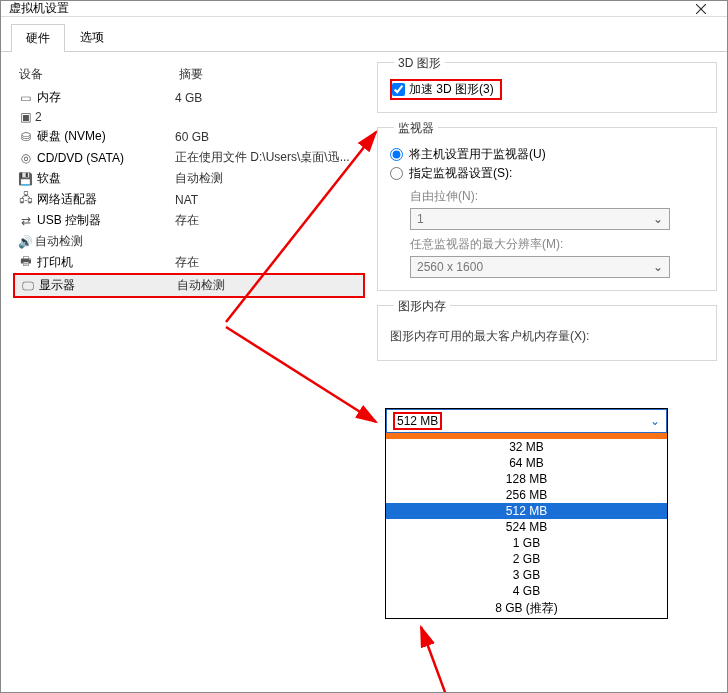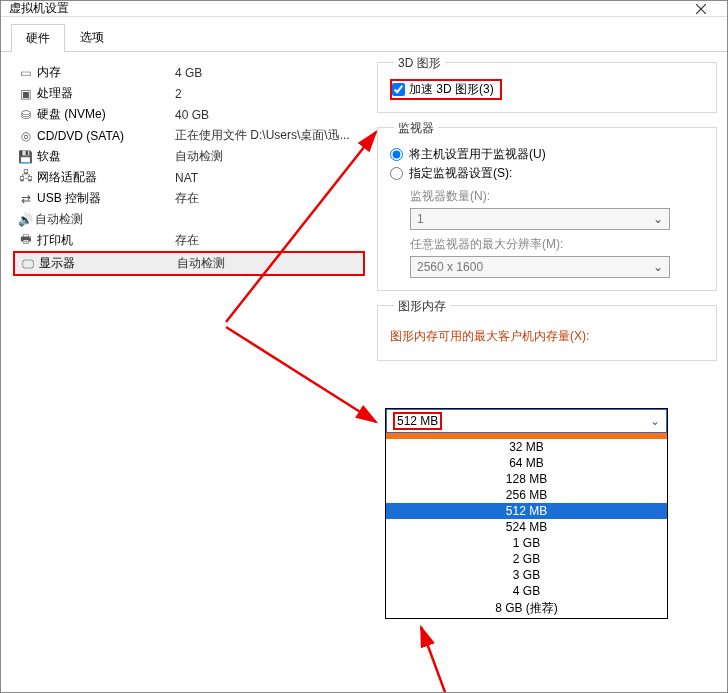--- a/index.html
+++ b/index.html
@@ -22,21 +22,21 @@
   .device-row .name { width: 140px; padding-left: 2px; }
   .device-row .summary { flex: 1; color: #333; }
   .device-row.selected { background: #eee; }
   .redbox { border: 2px solid #e00; }
   .group { border: 1px solid #d8d8d8; margin-bottom: 14px; position: relative; padding: 16px 12px 12px 12px; }
   .group-title { position: absolute; top: -8px; left: 16px; background: #fff; padding: 0 4px; color: #333; }
   .checkbox-row, .radio-row { display: flex; align-items: center; gap: 6px; margin: 2px 0; }
   input[type=checkbox], input[type=radio] { margin: 0; }
   label { cursor: pointer; }
   .indent { margin-left: 20px; }
-  .field-label { margin: 6px 0 3px 0; color: #c2410c; }
+  .field-label { margin: 6px 0 3px 0; color: #404040; }
   .select { width: 260px; height: 22px; border: 1px solid #a0a0a0; background: #f6f6f6; padding: 0 6px; display: flex; align-items: center; justify-content: space-between; color: #777; }
   .select .chev { color: #555; }
   .dropdown-open { position: absolute; border: 1px solid #000; background: #fff; z-index: 10; width: 283px; text-align: center; }
   .dropdown-selected { background: #fff; border: 1px solid #2a6cc7; padding: 2px 6px; display: flex; justify-content: space-between; align-items: center; }
   .dropdown-selected .val { border: 2px solid #e00; padding: 0 2px; font-weight: 400; }
   .dropdown-list { border-top: 6px solid #f97316; }
   .dropdown-item { padding: 1px 8px; cursor: pointer; }
   .dropdown-item.hl { background: #1a6fd6; color: #fff; }
   .stretch-block { margin-top: 168px; }
   .stretch-desc { margin-left: 38px; color: #444; line-height: 1.5; max-width: 250px; }
@@ -60,36 +60,39 @@
   </div>
 
   <div class="tabs">
     <div class="tab active">硬件</div>
     <div class="tab">选项</div>
   </div>
 
   <div class="content">
 
     <div class="left-pane">
+      <div class="device-header">
+        <div class="col-device">设备</div>
+        <div class="col-summary">摘要</div>
+      </div>
 
       <div id="device-rows">
           <div class="device-row">
             <span class="icon">▭</span>
             <span class="name">内存</span>
             <span class="summary">4 GB</span>
           </div>
           <div class="device-row">
             <span class="icon">▣</span>
-            <span class="name">处理器</span>
             <span class="summary">2</span>
           </div>
           <div class="device-row">
             <span class="icon">⛁</span>
             <span class="name">硬盘 (NVMe)</span>
-            <span class="summary">40 GB</span>
+            <span class="summary">60 GB</span>
           </div>
           <div class="device-row">
             <span class="icon">◎</span>
             <span class="name">CD/DVD (SATA)</span>
             <span class="summary">正在使用文件 D:\Users\桌面\迅...</span>
           </div>
           <div class="device-row">
             <span class="icon">💾</span>
             <span class="name">软盘</span>
             <span class="summary">自动检测</span>
@@ -135,21 +138,21 @@
         <div class="group-title">监视器</div>
         <div class="radio-row">
           <input type="radio" name="mon" checked="" style="">
           <label>将主机设置用于监视器(U)</label>
         </div>
         <div class="radio-row">
           <input type="radio" name="mon" style="">
           <label>指定监视器设置(S):</label>
         </div>
         <div class="indent">
-          <div class="field-label disabled-text">监视器数量(N):</div>
+          <div class="field-label disabled-text">自由拉伸(N):</div>
           <div class="select">
             <span>1</span>
             <span class="chev">⌄</span>
           </div>
           <div class="field-label disabled-text">任意监视器的最大分辨率(M):</div>
           <div class="select">
             <span>2560 x 1600</span>
             <span class="chev">⌄</span>
           </div>
         </div>

